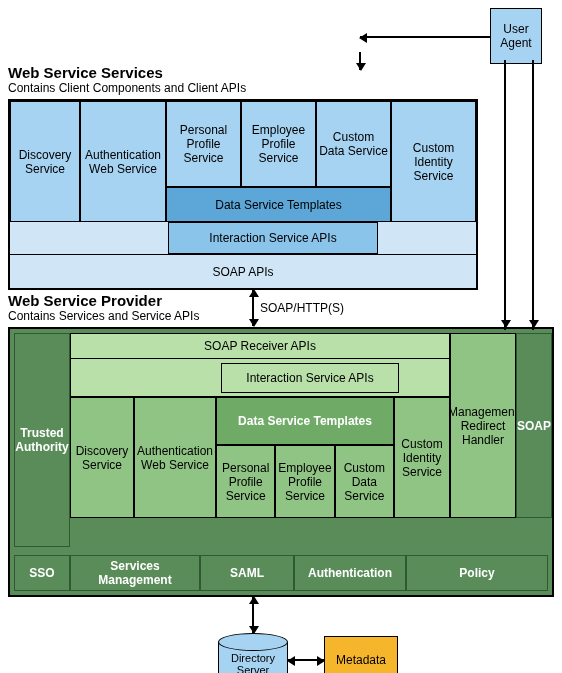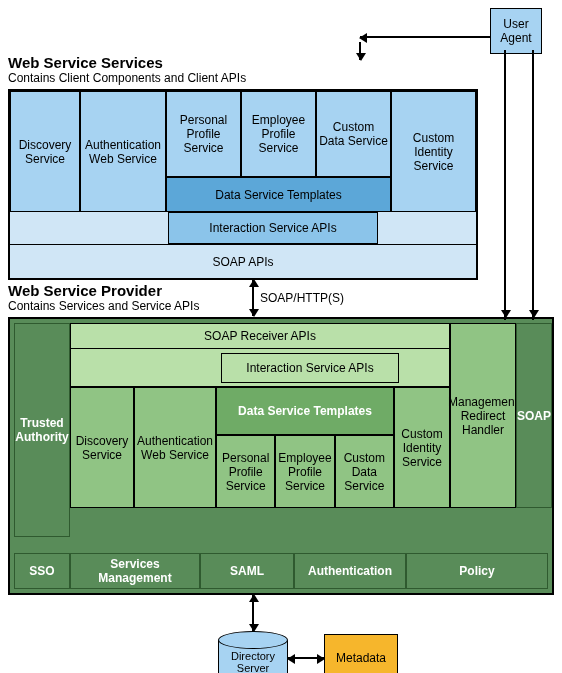--- a/index.html
+++ b/index.html
@@ -30,21 +30,21 @@
   .cyl-body { width: 70px; height: 44px; border: 1.5px solid #000; border-top: none; border-radius: 0 0 35px 35px / 0 0 10px 10px; background: #a7d3f2; margin-top: -9px; display: flex; align-items: center; justify-content: center; text-align: center; }
 </style>
 </head>
 <body>
 
 <div style="display:flex; align-items:flex-start;">
   <div style="width:352px;"></div>
   <div style="flex:0 0 130px; display:flex; align-items:center; margin-top:28px;">
     <div class="arrow-h left" style="width:130px;"></div>
   </div>
-  <div class="box" style="background:#a7d3f2; width:52px; height:46px;">
+  <div class="box" style="background:#a7d3f2; width:52px; height:56px;">
     <span>User Agent</span>
   </div>
 </div>
 
 <div style="position:relative; height:0;">
   <div class="arrow-v down" style="position:absolute; left:351px; top:-12px; height:18px;"></div>
 </div>
 
 <div style="position:relative;">
   <div style="position:absolute; left:496px; top:-4px; height:270px; border-left:2px solid #000;"></div>
@@ -152,21 +152,21 @@
     </div>
 
     <div class="box" style="background:#90c484; width:66px; height:185px;">
         <span>Management Redirect Handler</span>
       </div>
     <div class="box white" style="background:#598c59; border:1px solid #2f5a2f; width:36px; height:185px;">
         <span>SOAP</span>
       </div>
   </div>
 
-  <div style="display:flex; margin-top:16px; height:36px;">
+  <div style="display:flex; margin-top:8px; height:36px;">
     <div class="box white" style="background:#598c59; border:1px solid #2f5a2f; flex:0 0 56px;">
         <span>SSO</span>
       </div>
     <div class="box white" style="background:#598c59; border:1px solid #2f5a2f; flex:0 0 130px;">
         <span>Services Management</span>
       </div>
     <div class="box white" style="background:#598c59; border:1px solid #2f5a2f; flex:0 0 94px;">
         <span>SAML</span>
       </div>
     <div class="box white" style="background:#598c59; border:1px solid #2f5a2f; flex:0 0 112px;">

